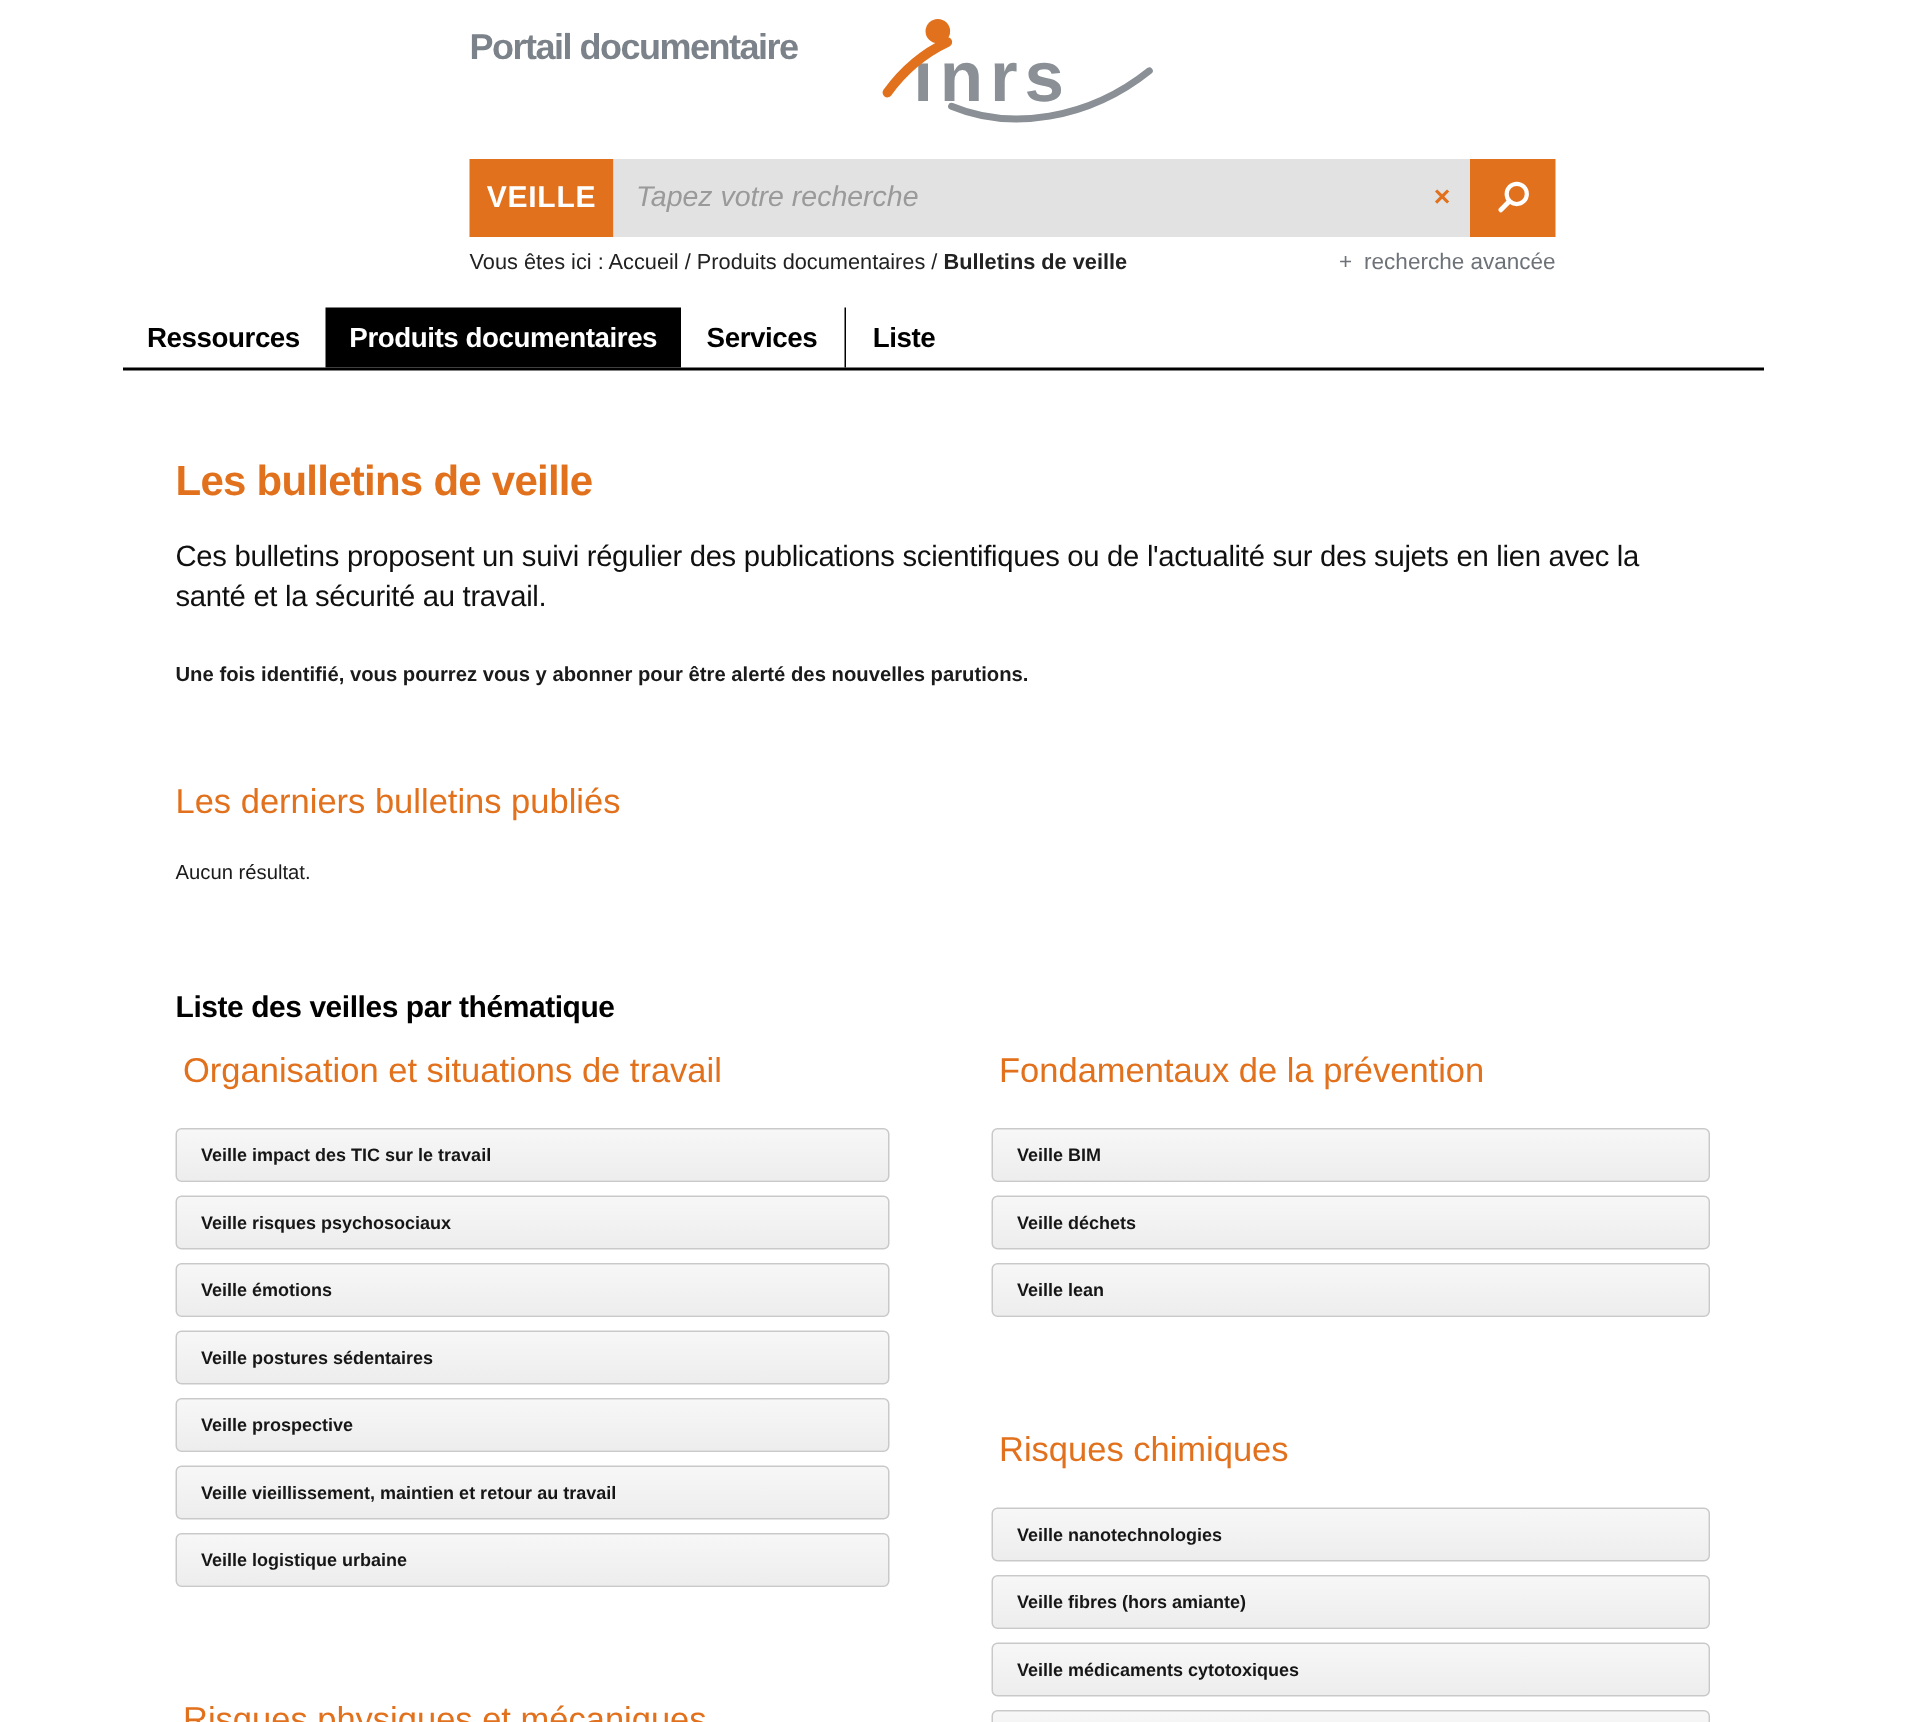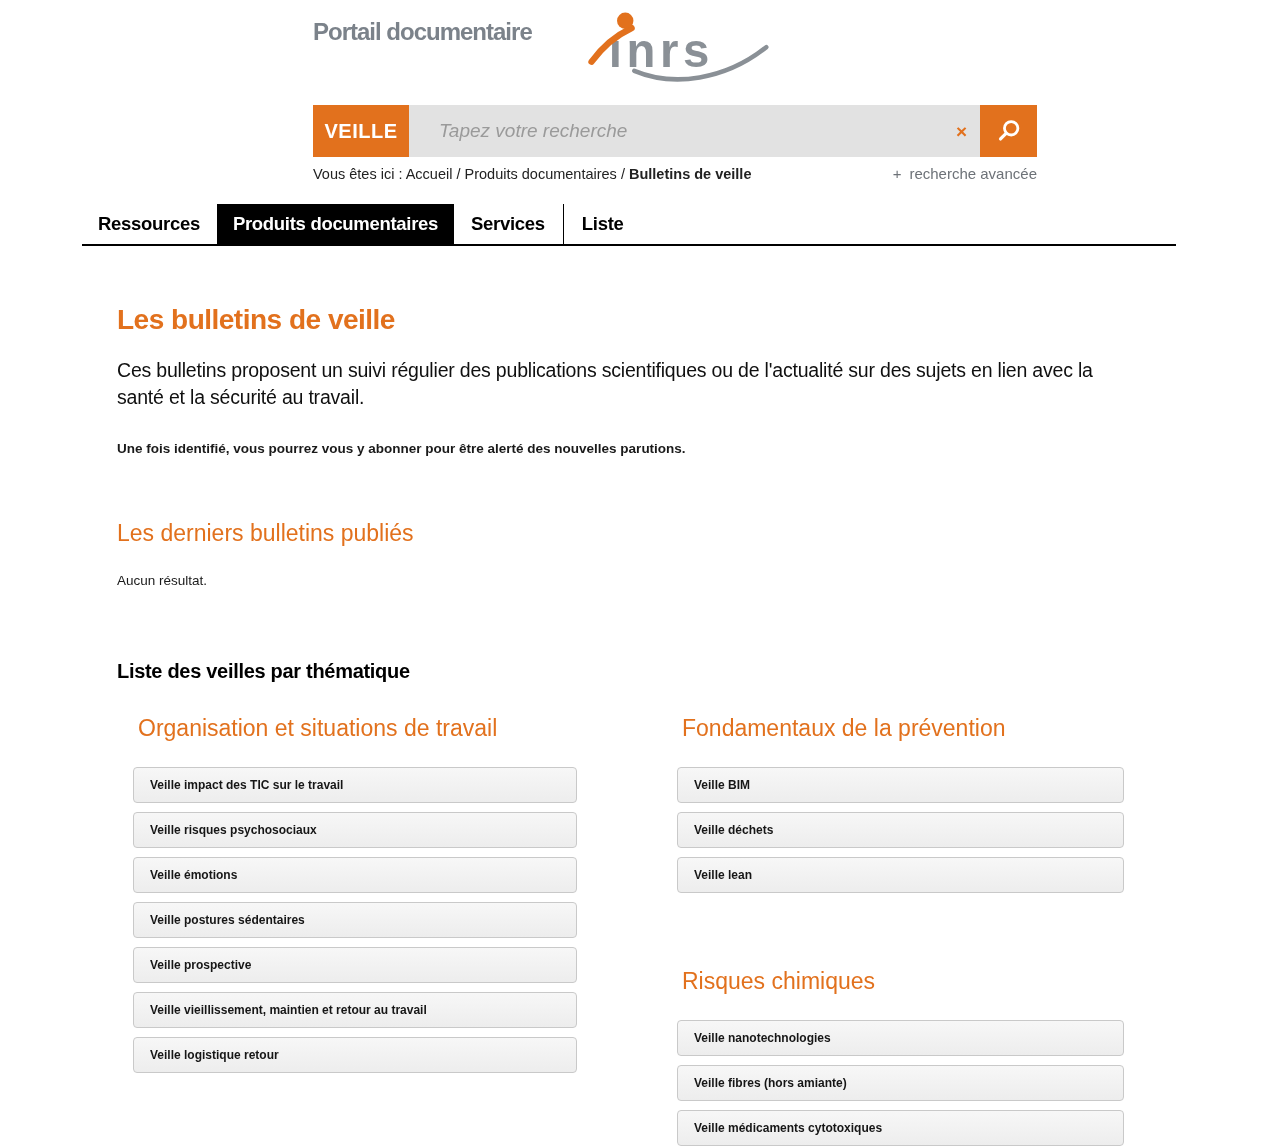--- a/index.html
+++ b/index.html
@@ -8,21 +8,21 @@
 
   
   .header{margin:12px 0 0 313px;width:724px;}
   .title-row{display:flex;align-items:flex-start;}
   .site-title{font-size:24px;font-weight:bold;color:#7b828a;letter-spacing:-1px;margin:6px 0 0 0;white-space:nowrap;}
   .logo{margin-left:55px;flex:0 0 auto;}
 
   .search-row{display:flex;height:52px;margin-top:15px;border-radius:21px;}
   .scope-btn{width:96px;background:#e2711d;color:#fff;font-size:20px;font-weight:bold;
     display:flex;align-items:center;justify-content:center;letter-spacing:.5px;cursor:pointer;}
-  .input-wrap{flex:1;position:relative;background:#e2e2e2;padding-left:15px;}
+  .input-wrap{flex:1;position:relative;background:#e2e2e2;}
   .search-input{width:100%;height:100%;box-sizing:border-box;background:transparent;border:none;outline:none;
     padding:0 40px 0 15px;font-family:"Liberation Sans",sans-serif;font-size:19px;color:#555;}
   .search-input::placeholder{color:#9a9a9a;font-style:italic;opacity:1;}
   .clear-btn{position:absolute;right:13px;top:50%;transform:translateY(-50%);color:#e2711d;
     font-size:19px;font-weight:bold;cursor:pointer;line-height:1;}
   .search-btn{width:57px;background:#e2711d;border:none;display:flex;align-items:center;justify-content:center;cursor:pointer;}
 
   .bc-row{display:flex;justify-content:space-between;align-items:baseline;margin-top:8px;font-size:14.5px;}
   .breadcrumb{color:#222;}
   .breadcrumb .bc-current{font-weight:bold;}
@@ -41,21 +41,21 @@
   .main{margin:0 0 0 117px;width:1023px;}
   .h1{font-size:28px;font-weight:bold;color:#e2711d;letter-spacing:-0.5px;margin:58px 0 0 0;}
   .intro{font-size:19.5px;font-weight:normal;color:#101010;line-height:1.4;letter-spacing:-0.2px;margin:21px 0 0 0;max-width:1015px;}
   .note{font-size:13.5px;font-weight:bold;color:#1a1a1a;margin:29px 0 0 0;}
   .h2{font-size:23px;font-weight:normal;color:#e2711d;margin:64px 0 0 0;}
   .empty-msg{font-size:13.5px;color:#1a1a1a;margin:26px 0 0 0;}
   .h3{font-size:20px;font-weight:bold;color:#000;letter-spacing:-0.3px;margin:72px 0 0 0;}
 
   .columns{display:grid;grid-template-columns:476px 479px;column-gap:68px;align-items:start;margin-top:16px;}
   .theme-section-title{font-size:23px;font-weight:normal;color:#e2711d;margin:0 0 25px 5px;}
-  .theme-section{margin:16px;}
+  .theme-section{margin:0;}
   .theme-section.later{margin-top:75px;}
   .veille-item{box-sizing:border-box;height:36px;display:flex;align-items:center;padding-left:16px;
     background:linear-gradient(#f7f7f7,#ededed);border:1px solid #c9c9c9;border-radius:4px;
     margin-bottom:9px;font-size:12px;font-weight:bold;color:#161616;cursor:pointer;}
 </style>
 </head>
 <body>
 
 <div class="page">
 
@@ -120,21 +120,21 @@
       <div>
   <div class="theme-section">
     <div class="theme-section-title">Organisation et situations de travail</div>
     <div>
               <div class="veille-item">Veille impact des TIC sur le travail</div>
               <div class="veille-item">Veille risques psychosociaux</div>
               <div class="veille-item">Veille émotions</div>
               <div class="veille-item">Veille postures sédentaires</div>
               <div class="veille-item">Veille prospective</div>
               <div class="veille-item">Veille vieillissement, maintien et retour au travail</div>
-              <div class="veille-item">Veille logistique retour</div>
+              <div class="veille-item">Veille logistique urbaine</div>
             </div>
   </div>
 
   <div class="theme-section later">
     <div class="theme-section-title">Risques physiques et mécaniques</div>
     <div></div>
   </div>
 </div>
       <div>
   <div class="theme-section">

